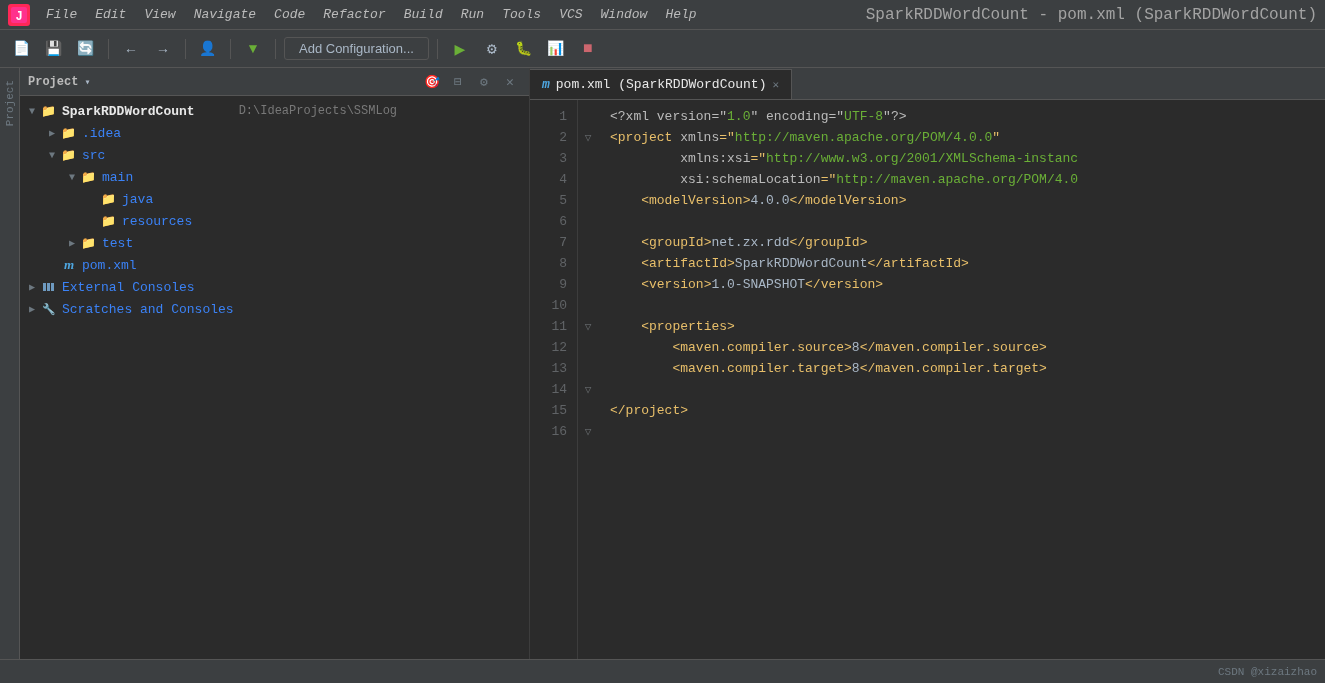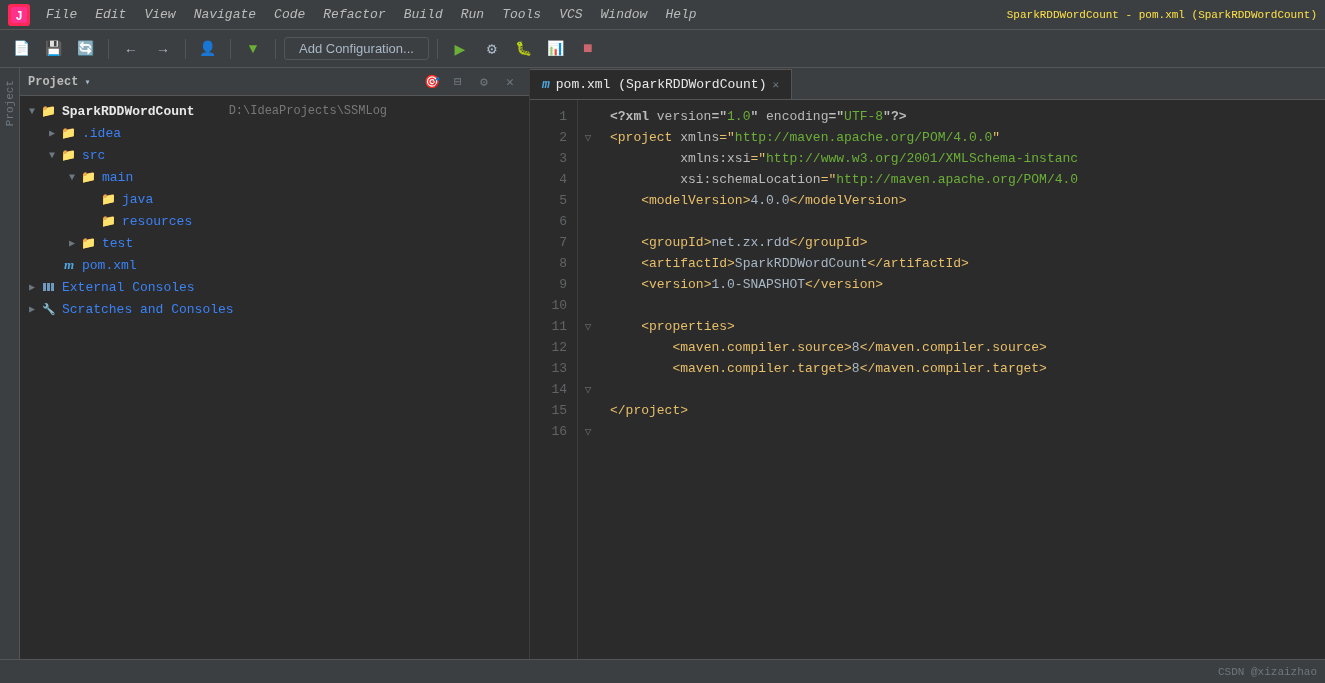--- a/index.html
+++ b/index.html
@@ -32,22 +32,22 @@
     .menu-item {
       padding: 2px 8px;
       color: #bbbbbb;
       cursor: pointer;
       font-size: 13px;
       border-radius: 3px;
       font-style: italic;
     }
     .menu-title {
       margin-left: auto;
-      color: #fde047;
-      font-size: 11px;
+      color: #a3a3a3;
+      font-size: 16px;
       white-space: nowrap;
       overflow: hidden;
     }
 
     
     .toolbar {
       display: flex;
       align-items: center;
       background: #3c3f41;
       height: 38px;
@@ -258,21 +258,21 @@
       font-size: 13px;
       line-height: 21px;
     }
     .code-line { white-space: pre; display: block; min-height: 21px; }
 
     
     .xml-tag { color: #e8bf6a; }
     .xml-attr-name { color: #bababa; }
     .xml-attr-val { color: #6aaf37; }
     .xml-text { color: #a9b7c6; }
-    .xml-pi { color: #bbb; font-weight: bold; }
+    .xml-pi { color: #bbb; }
 
     
     .status-bar {
       display: flex;
       align-items: center;
       background: #3c3f41;
       height: 24px;
       padding: 0 8px;
       border-top: 1px solid #555;
       font-size: 11px;
@@ -352,21 +352,21 @@
         <div class="panel-action-btn">✕</div>
       </div>
     </div>
 
     <div class="tree-container">
 
       <div class="tree-item" style="padding-left:4px;">
         <span class="tree-arrow">▼</span>
         <span class="tree-icon" style="color:#6e9ac0;">📁</span>
         <span class="tree-label bold">SparkRDDWordCount</span>
-        <span class="tree-label dim" style="margin-left:6px;padding-left:28px;">D:\IdeaProjects\SSMLog</span>
+        <span class="tree-label dim" style="margin-left:16px;padding-left:28px;">D:\IdeaProjects\SSMLog</span>
       </div>
 
       <div class="tree-item" style="padding-left:24px;">
         <span class="tree-arrow">▶</span>
         <span class="tree-icon folder-icon">📁</span>
         <span class="tree-label">.idea</span>
       </div>
 
       <div class="tree-item" style="padding-left:24px;">
         <span class="tree-arrow">▼</span>

